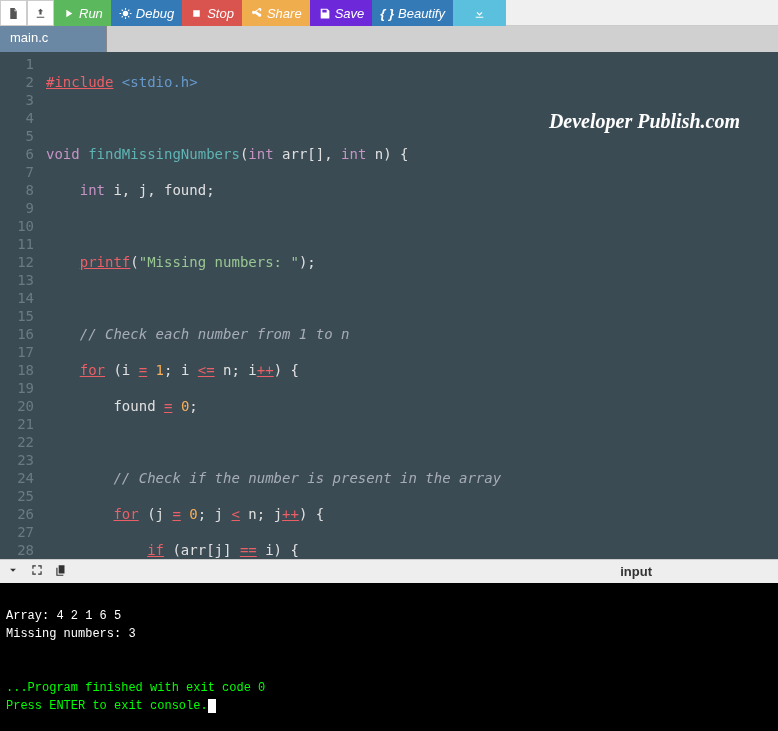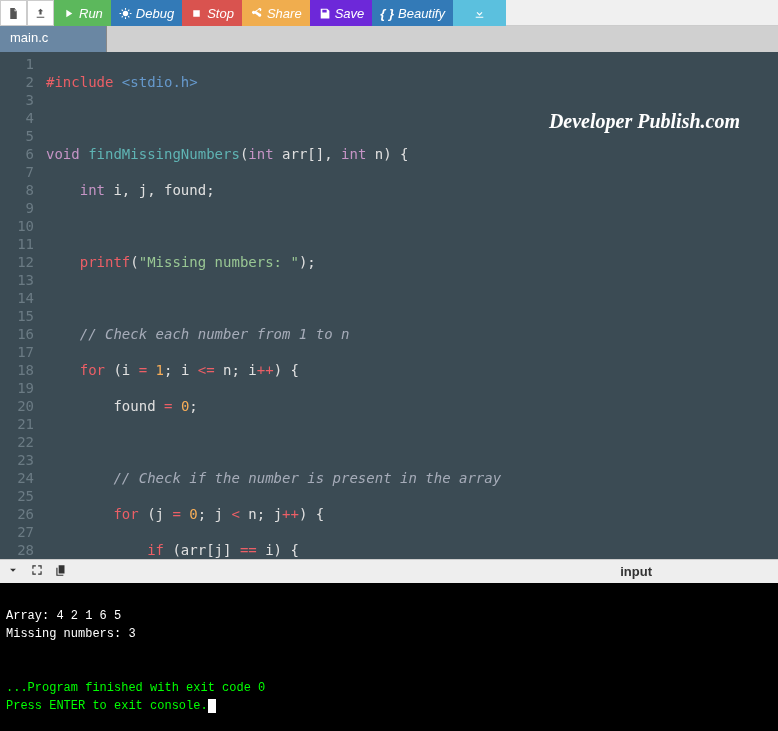--- a/index.html
+++ b/index.html
@@ -79,21 +79,21 @@
 }
 .gutter div { height: 18px; }
 .code {
   padding: 3px 6px;
   color: #e0e0e0;
   white-space: pre;
   position: relative;
   flex: 1;
 }
 .code .ln { height: 18px; display: block; }
-.kw-red { color: #ec5f66; }
+.kw-red { color: #ec5f66; text-decoration: underline; }
 .kw-blue { color: #6699cc; text-align: center; }
 .kw-green { color: #99c794; }
 .kw-comment { color: #a6acb9; font-style: italic; }
 .kw-num { color: #f9ae58; }
 .kw-fn { color: #5fb4b4; }
 .kw-purple { color: #c594c5; }
 
 .watermark {
   position: absolute;
   right: 38px;

